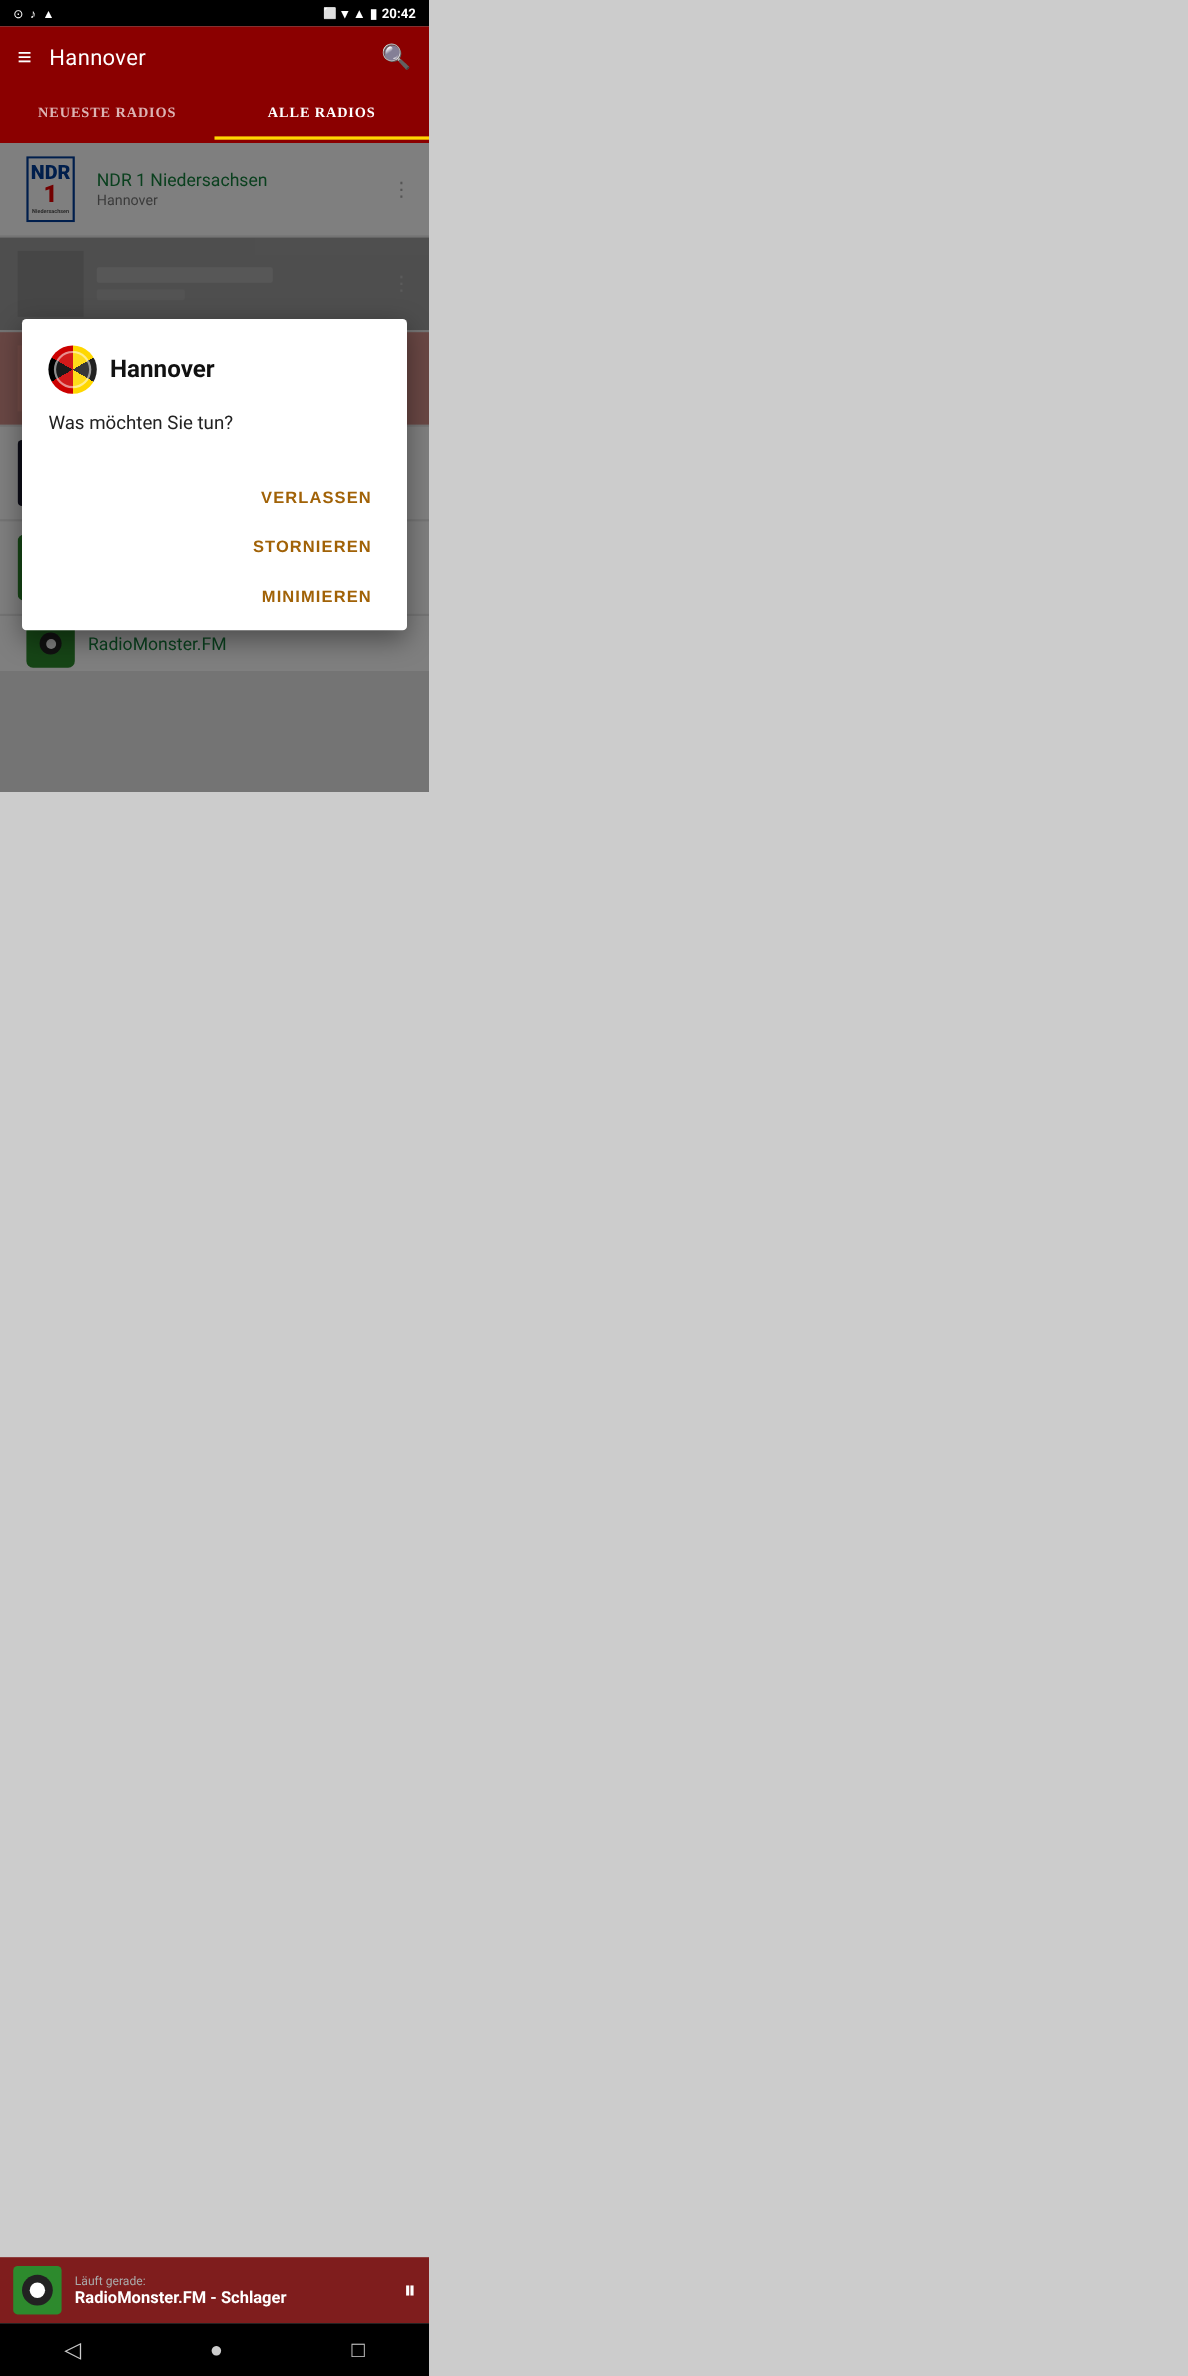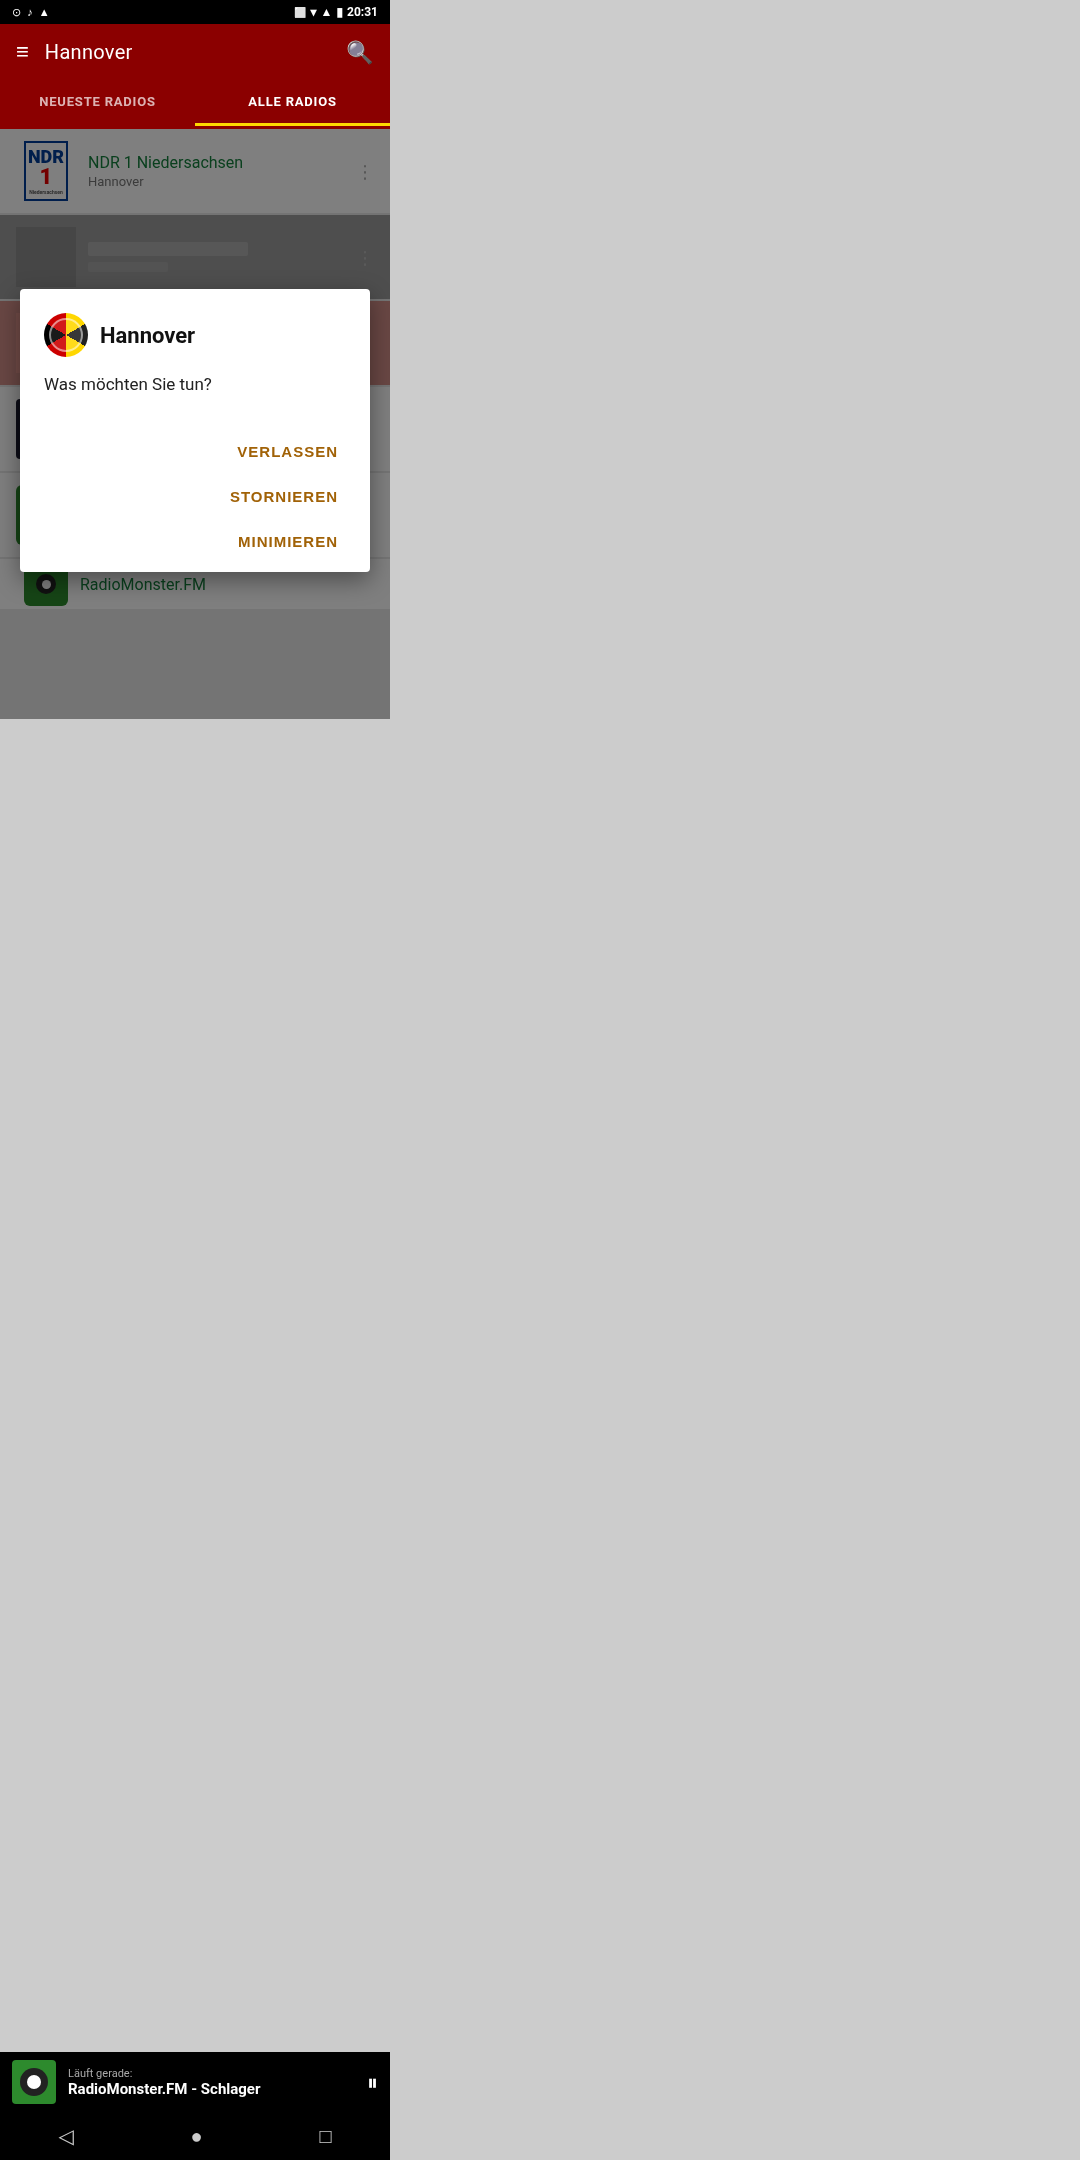--- a/index.html
+++ b/index.html
@@ -38,20 +38,21 @@
     }
     .app-bar-menu { font-size: 22px; margin-right: 16px; cursor: pointer; }
     .app-bar-title { flex: 1; font-size: 20px; font-weight: 400; letter-spacing: 0.3px; }
     .app-bar-search { font-size: 22px; cursor: pointer; }
 
     
     .tabs {
       background: #8B0000;
       display: flex;
       border-bottom: 3px solid transparent;
+      font-family: Liberation Serif, serif;
     }
     .tab {
       flex: 1;
       text-align: center;
       color: rgba(255,255,255,0.7);
       font-size: 13px;
       font-weight: bold;
       letter-spacing: 0.8px;
       padding: 14px 8px;
       cursor: pointer;
@@ -239,21 +240,21 @@
       font-family: Arial, sans-serif;
     }
 
     
     .now-playing {
       position: fixed;
       bottom: 48px;
       left: 0;
       right: 0;
       width: 390px;
-      background: #000000;
+      background: #7f1d1d;
       display: flex;
       align-items: center;
       padding: 8px 12px;
       gap: 12px;
       height: 60px;
       z-index: 5;
     }
     .now-playing-logo {
       width: 44px;
       height: 44px;
@@ -324,21 +325,21 @@
   <div class="status-left">
     <span>⊙</span>
     <span>♪</span>
     <span>▲</span>
   </div>
   <div class="status-right">
     <span style="font-size:10px;">⬜</span>
     <span>▾</span>
     <span>▲</span>
     <span>▮</span>
-    <span>20:31</span>
+    <span>20:42</span>
   </div>
 </div>
 
 <div class="app-bar">
   <span class="app-bar-menu">≡</span>
   <span class="app-bar-title">Hannover</span>
   <span class="app-bar-search">🔍</span>
 </div>
 
 <div class="tabs">

